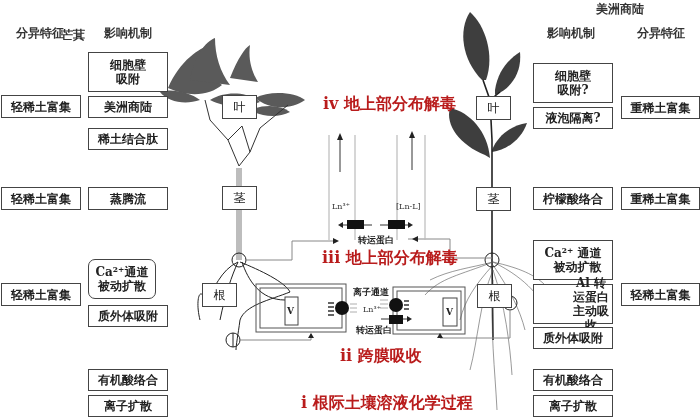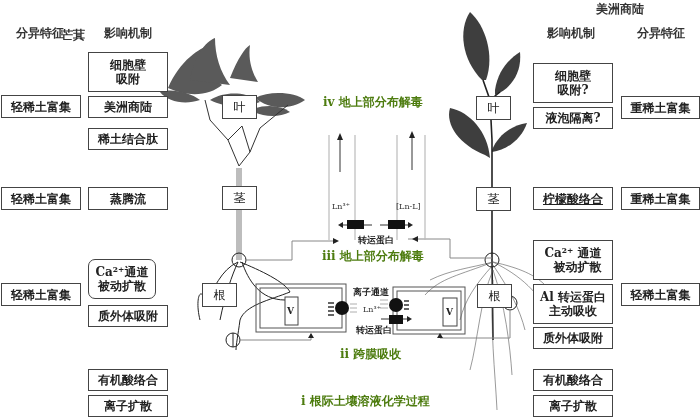--- a/index.html
+++ b/index.html
@@ -4,21 +4,21 @@
 <style>
   html, body { margin:0; padding:0; background:#ffffff; }
   body { width:700px; height:418px; position:relative; overflow:hidden;
          font-family:"DejaVu Serif","Liberation Serif",serif; color:#222; }
   .hdr { position:absolute; font-size:12px; font-weight:bold; color:#333; white-space:nowrap; }
   .box { position:absolute; border:1px solid #444; background:#fff; box-sizing:border-box;
          display:flex; align-items:center; justify-content:center; text-align:center;
          font-size:12px; font-weight:bold; line-height:14px; color:#222; }
   .organ { position:absolute; border:1px solid #444; background:#fff; box-sizing:border-box;
            display:flex; align-items:center; justify-content:center; font-size:12px; color:#222; }
-  .stage { position:absolute; font-size:12px; font-weight:bold; white-space:nowrap; color:#4d7c0f; }
+  .stage { position:absolute; font-size:16px; font-weight:bold; white-space:nowrap; color:#b91c1c; }
   .small { position:absolute; font-size:8px; white-space:nowrap; color:#333; }
   .small-b { position:absolute; font-size:9px; font-weight:bold; white-space:nowrap; color:#222; }
   svg.diagram { position:absolute; left:0; top:0; }
 </style>
 </head>
 <body>
 
 <svg class="diagram" width="700" height="418">
 
   <g fill="#5a5a5a">
@@ -172,24 +172,24 @@
 <div class="box" style="left:88px;top:187px;width:80px;height:23px;text-align:right;">蒸腾流</div>
 <div class="box" style="left:88px;top:259px;width:68px;height:40px;white-space:pre-line;border-radius:7px;">Ca²⁺通道
 被动扩散</div>
 <div class="box" style="left:88px;top:305px;width:80px;height:22px;">质外体吸附</div>
 <div class="box" style="left:88px;top:369px;width:80px;height:22px;">有机酸络合</div>
 <div class="box" style="left:88px;top:395px;width:80px;height:22px;">离子扩散</div>
 
 <div class="box" style="left:533px;top:63px;width:80px;height:40px;white-space:pre-line;">细胞壁
 吸附?</div>
 <div class="box" style="left:533px;top:107px;width:80px;height:22px;">液泡隔离?</div>
-<div class="box" style="left:533px;top:187px;width:80px;height:23px;text-decoration:underline;">柠檬酸络合</div>
+<div class="box" style="left:533px;top:187px;width:80px;height:23px;">柠檬酸络合</div>
 <div class="box" style="left:533px;top:240px;width:80px;height:40px;white-space:pre-line;text-align:right;">Ca²⁺ 通道
 被动扩散</div>
-<div class="box" style="left:533px;top:284px;width:80px;height:40px;white-space:pre-line;">Al 转运蛋白
+<div class="box" style="left:533px;top:284px;width:80px;height:40px;white-space:pre-line;padding-left:36px;">Al 转运蛋白
 主动吸收</div>
 <div class="box" style="left:533px;top:327px;width:80px;height:22px;">质外体吸附</div>
 <div class="box" style="left:533px;top:369px;width:80px;height:22px;">有机酸络合</div>
 <div class="box" style="left:533px;top:395px;width:80px;height:22px;">离子扩散</div>
 
 <div class="box" style="left:621px;top:96px;width:79px;height:23px;">重稀土富集</div>
 <div class="box" style="left:621px;top:187px;width:79px;height:23px;">重稀土富集</div>
 <div class="box" style="left:621px;top:283px;width:79px;height:23px;">轻稀土富集</div>
 
 <div class="organ" style="left:222px;top:95px;width:35px;height:24px;">叶</div>

